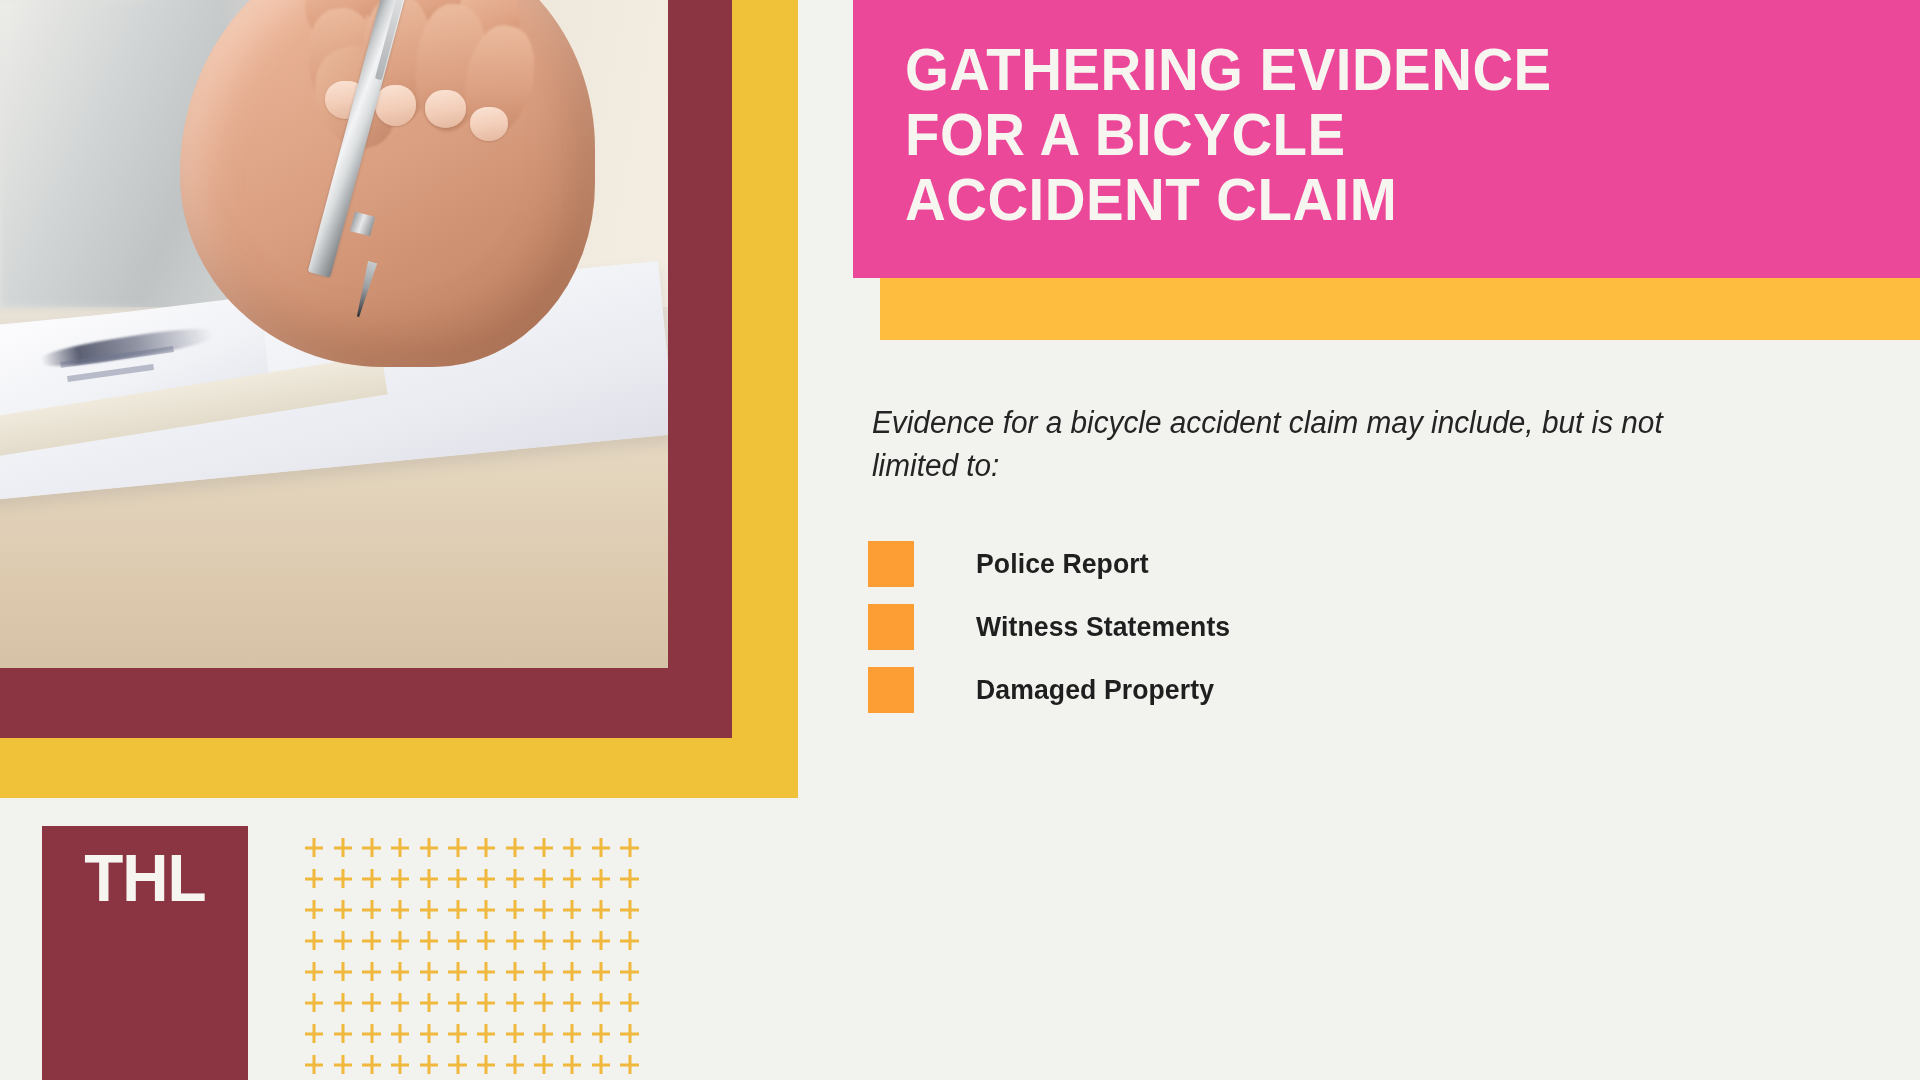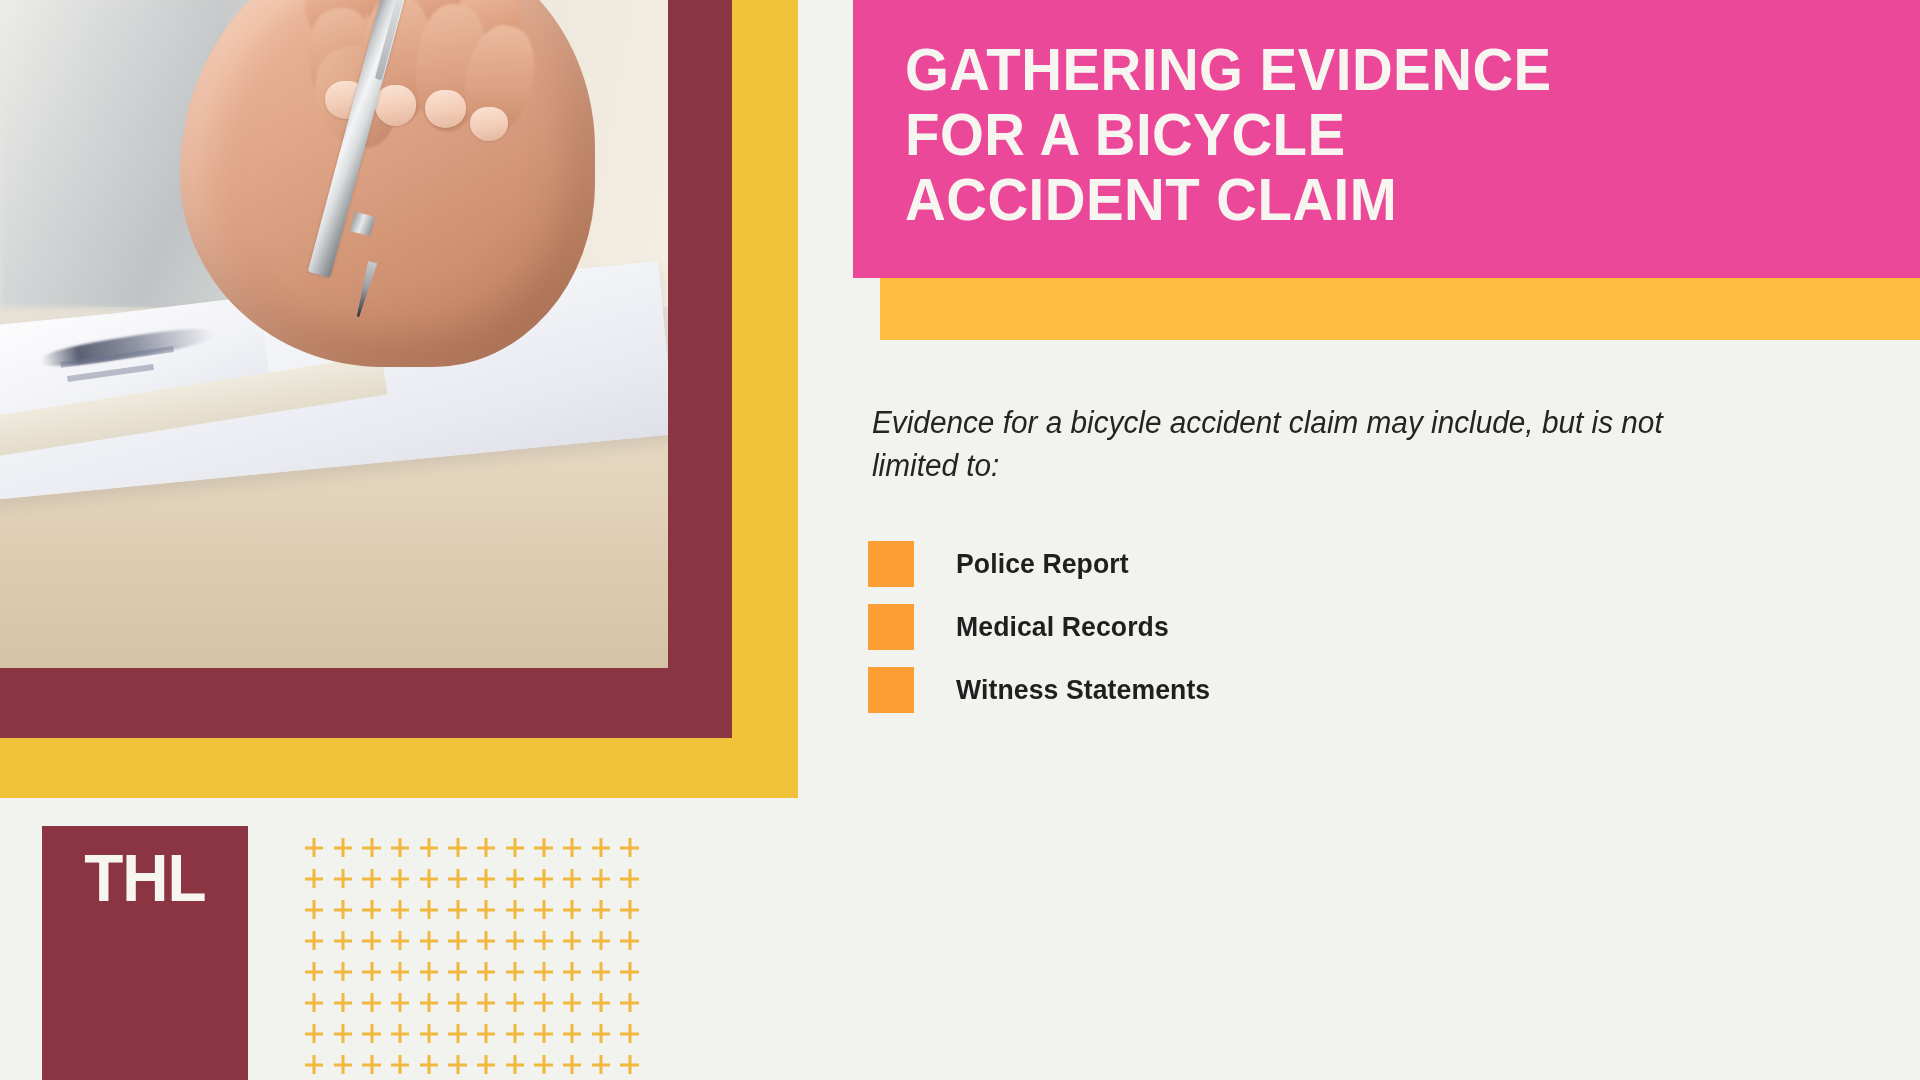--- a/index.html
+++ b/index.html
@@ -169,21 +169,21 @@
   .intro-text {
     position:absolute; left:872px; top:402px; width:900px;
     font-family:"Liberation Sans", sans-serif;
     font-style:italic; font-weight:normal;
     font-size:31px; line-height:1.38; color:#242424;
     transform:scaleX(0.96); transform-origin:left top;
   }
 
   .evidence-list { position:absolute; left:868px; top:538px; width:1000px; }
   .evidence-item {
-    display:flex; align-items:center; height:51px; margin-bottom:12px;
+    display:flex; align-items:center; height:51px; margin-bottom:12px;gap:20px;
   }
   .bullet-square {
     width:46px; height:46px; background:#FC9E33; flex:0 0 46px;
   }
   .evidence-label {
     margin-left:42px;
     font-family:"Liberation Sans", sans-serif;
     font-weight:bold; font-size:28px; color:#1F1F1F;
     letter-spacing:0.1px;
     transform:scaleX(0.95); transform-origin:left center;
@@ -271,25 +271,25 @@
 
   <div class="intro-text">Evidence for a bicycle accident claim may include, but is not limited to:</div>
 
   <div class="evidence-list">
     <div class="evidence-item">
       <span class="bullet-square"></span>
       <span class="evidence-label">Police Report</span>
     </div>
     <div class="evidence-item">
       <span class="bullet-square"></span>
-      <span class="evidence-label">Medical Records</span>
+      <span class="evidence-label">Witness Statements</span>
     </div>
     <div class="evidence-item">
       <span class="bullet-square"></span>
-      <span class="evidence-label">Witness Statements</span>
+      <span class="evidence-label">Damaged Property</span>
     </div>
   </div>
 
   <div class="logo-box">
     <div class="logo-text">THL</div>
   </div>
 
   <div class="plus-grid">
       <span class="plus-cell"></span>
       <span class="plus-cell"></span>

